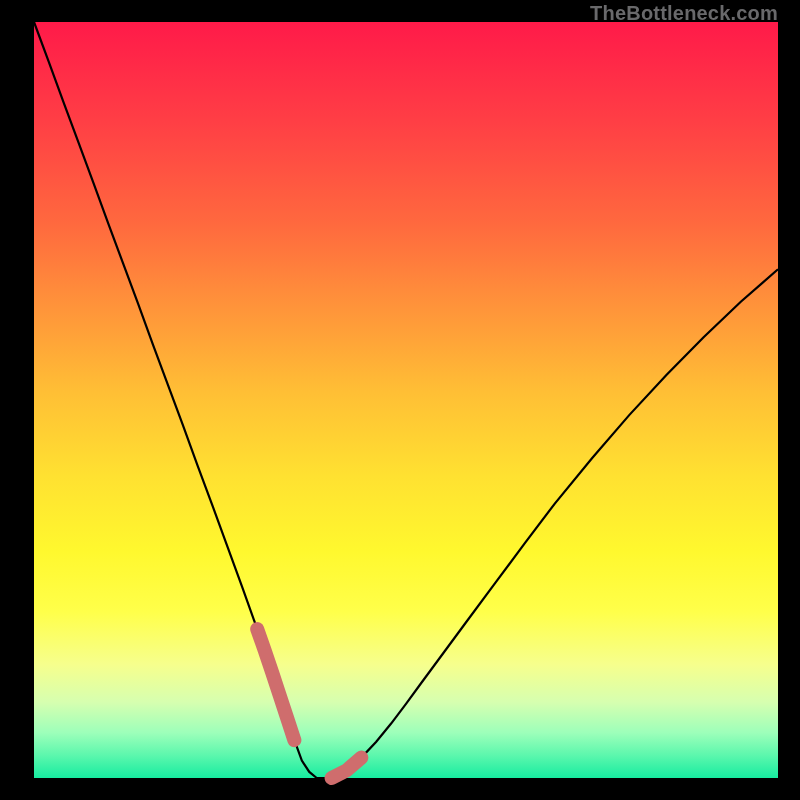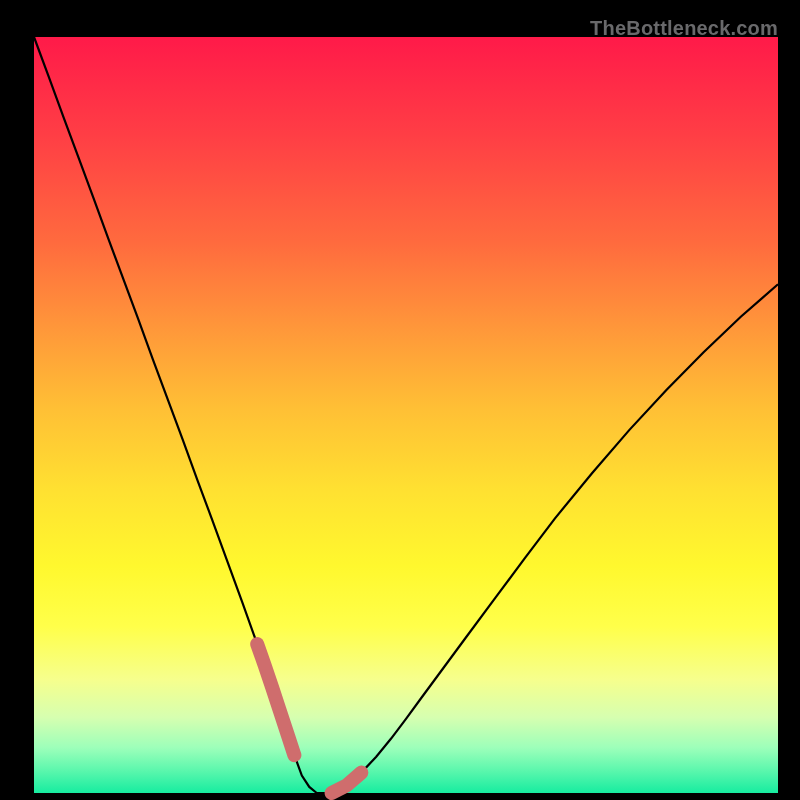--- a/index.html
+++ b/index.html
@@ -1,19 +1,19 @@
 <!DOCTYPE html>
 <html><head>
 <meta charset="utf-8">
 <style>
   * { margin: 0; padding: 0; box-sizing: border-box; }
   html, body { width: 800px; height: 800px; background: #000; overflow: hidden; }
   .frame {
     position: absolute;
-    left: 0; top: 15px; width: 800px; height: 592px;
+    left: 0; top: 0; width: 800px; height: 592px;
     background: #000;
   }
   .plot {
     position: absolute;
     left: 34px; top: 22px;
     width: 744px; height: 756px;
     background: linear-gradient(to bottom,
       #ff1a49 0%,
       #ff3e45 13%,
       #ff6a3e 27%,

